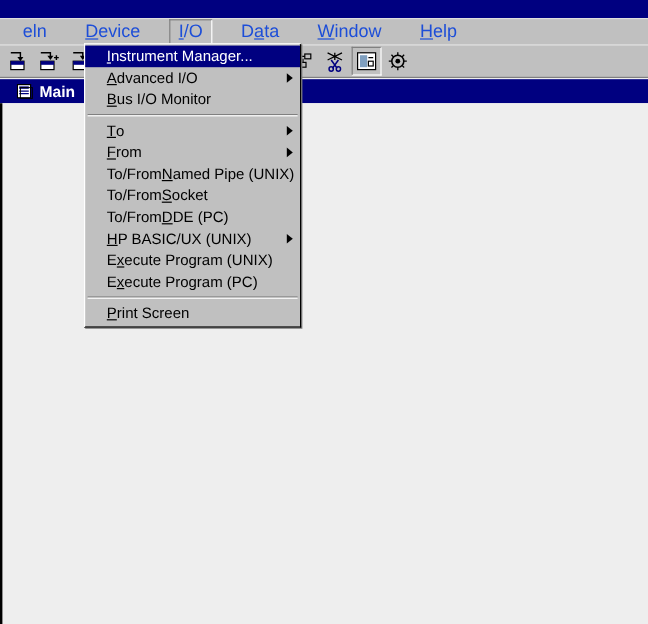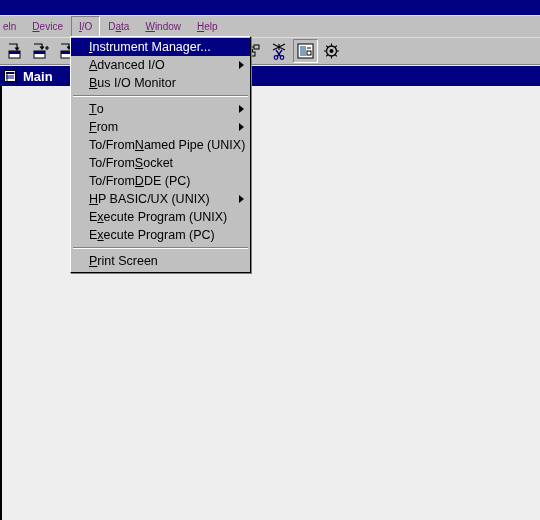--- a/index.html
+++ b/index.html
@@ -42,27 +42,28 @@
     border-top: 1px solid #dfdfdf;
     box-sizing: border-box;
     display: flex;
     align-items: stretch;
     padding-left: 0px;
   }
   .menubar-item {
     display: flex;
     align-items: center;
     padding: 0 7px;
-    color: #701a75;
-    font-size: 10px;
+    color: #1d4ed8;
+    font-size: 15px;
     line-height: 1;
     border: 1px solid transparent;
     box-sizing: border-box;
     white-space: nowrap;
     cursor: default;
+    margin-left: 16px;
   }
   .menubar-item.first {
     padding-left: 2px;
   }
   .menubar-item.open {
     border-top: 1px solid #808080;
     border-left: 1px solid #808080;
     border-right: 1px solid #ffffff;
     border-bottom: 1px solid #ffffff;
     background: #c0c0c0;
@@ -118,21 +119,21 @@
     background: #eeeeee;
   }
   .mdi-titlebar {
     position: absolute;
     left: 0; top: 0;
     width: 540px;
     height: 20px;
     background: #000080;
     display: flex;
     align-items: center;
-    padding-left: 3px;
+    padding-left: 13px;
     box-sizing: border-box;
   }
   .mdi-sysicon {
     width: 16px; height: 14px;
     margin-right: 4px;
     flex: 0 0 auto;
     display: flex;
     align-items: center;
     justify-content: center;
   }

